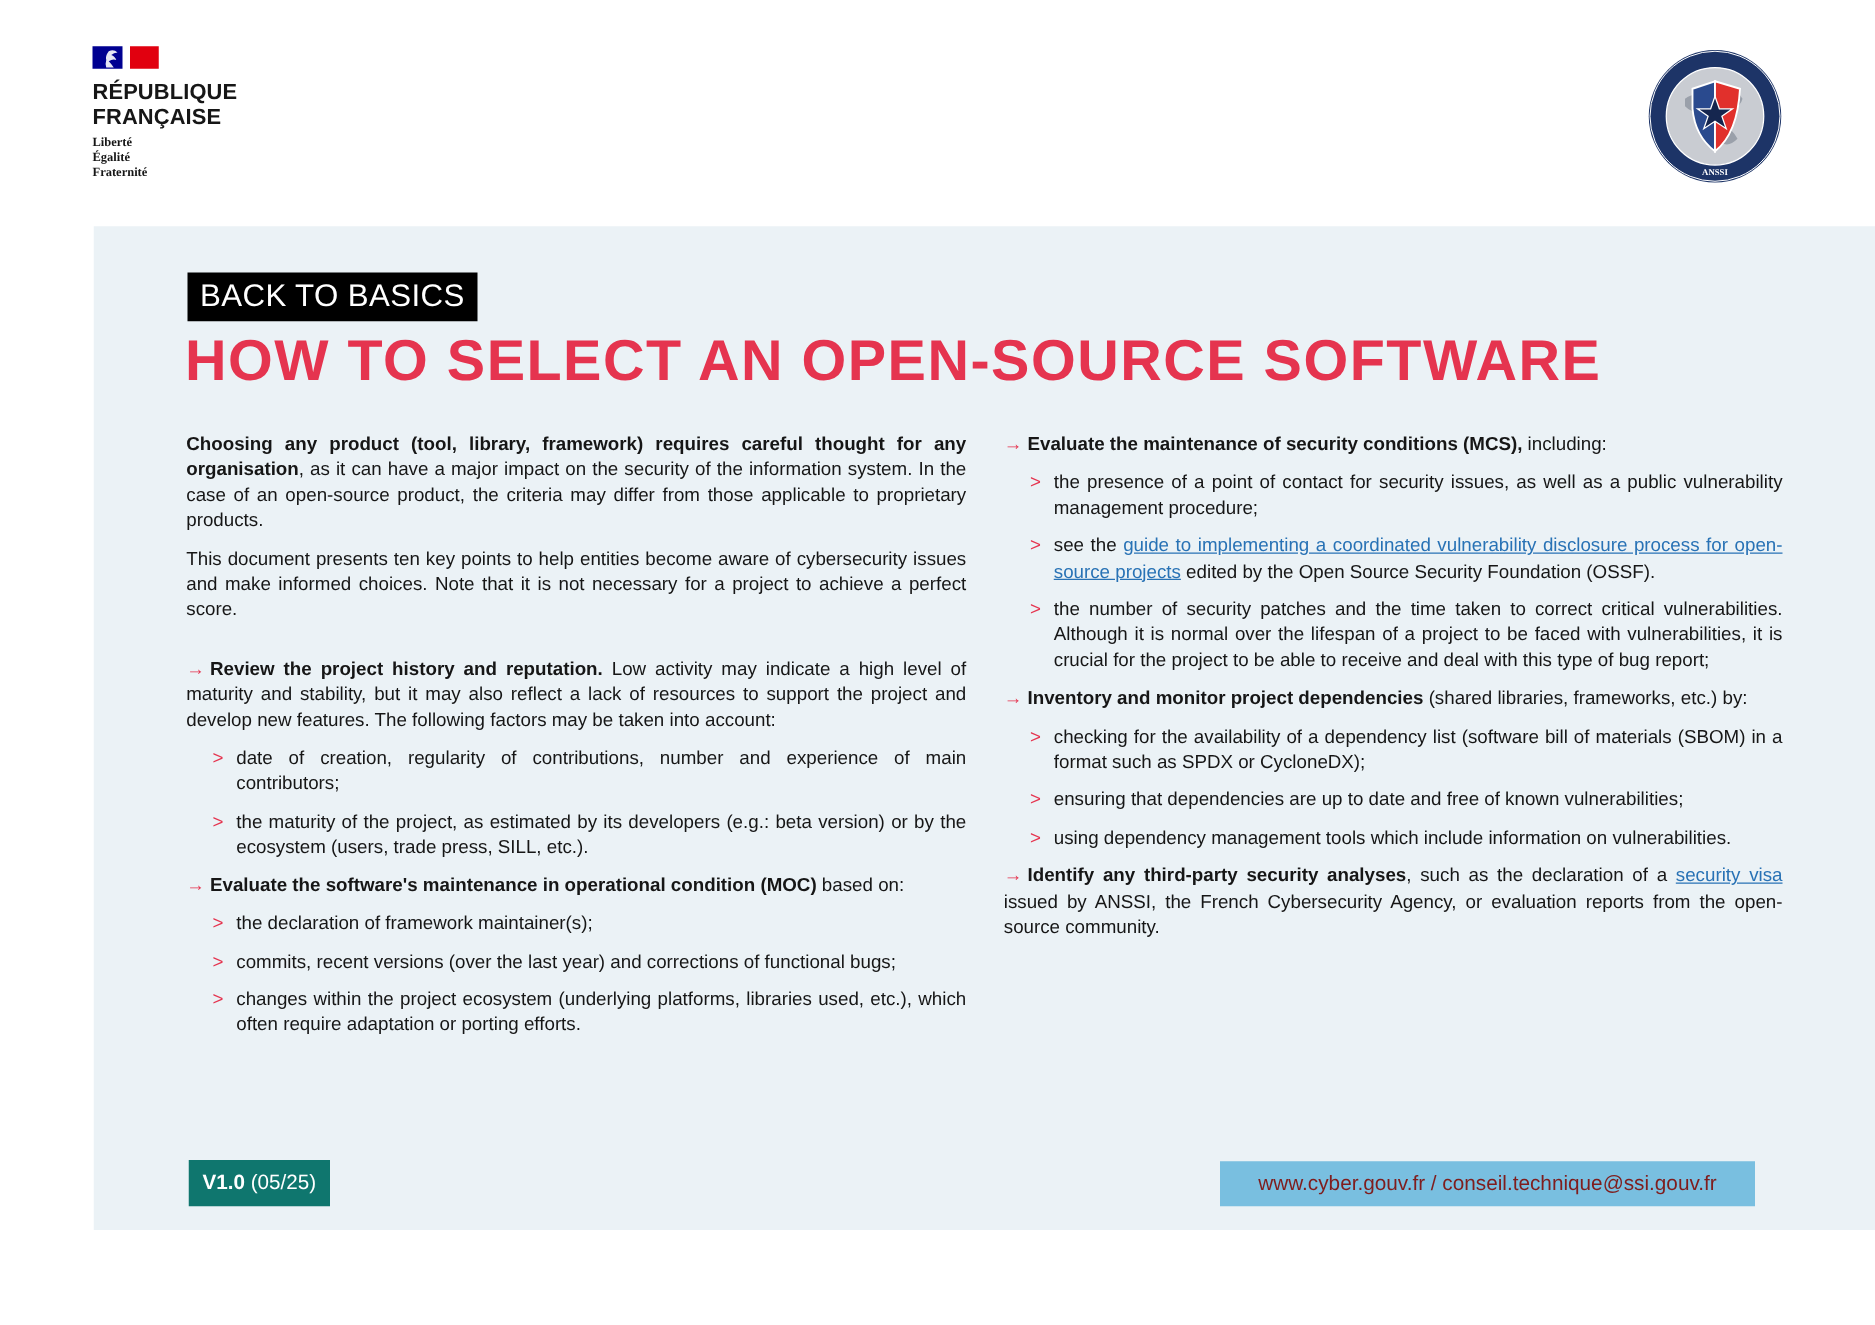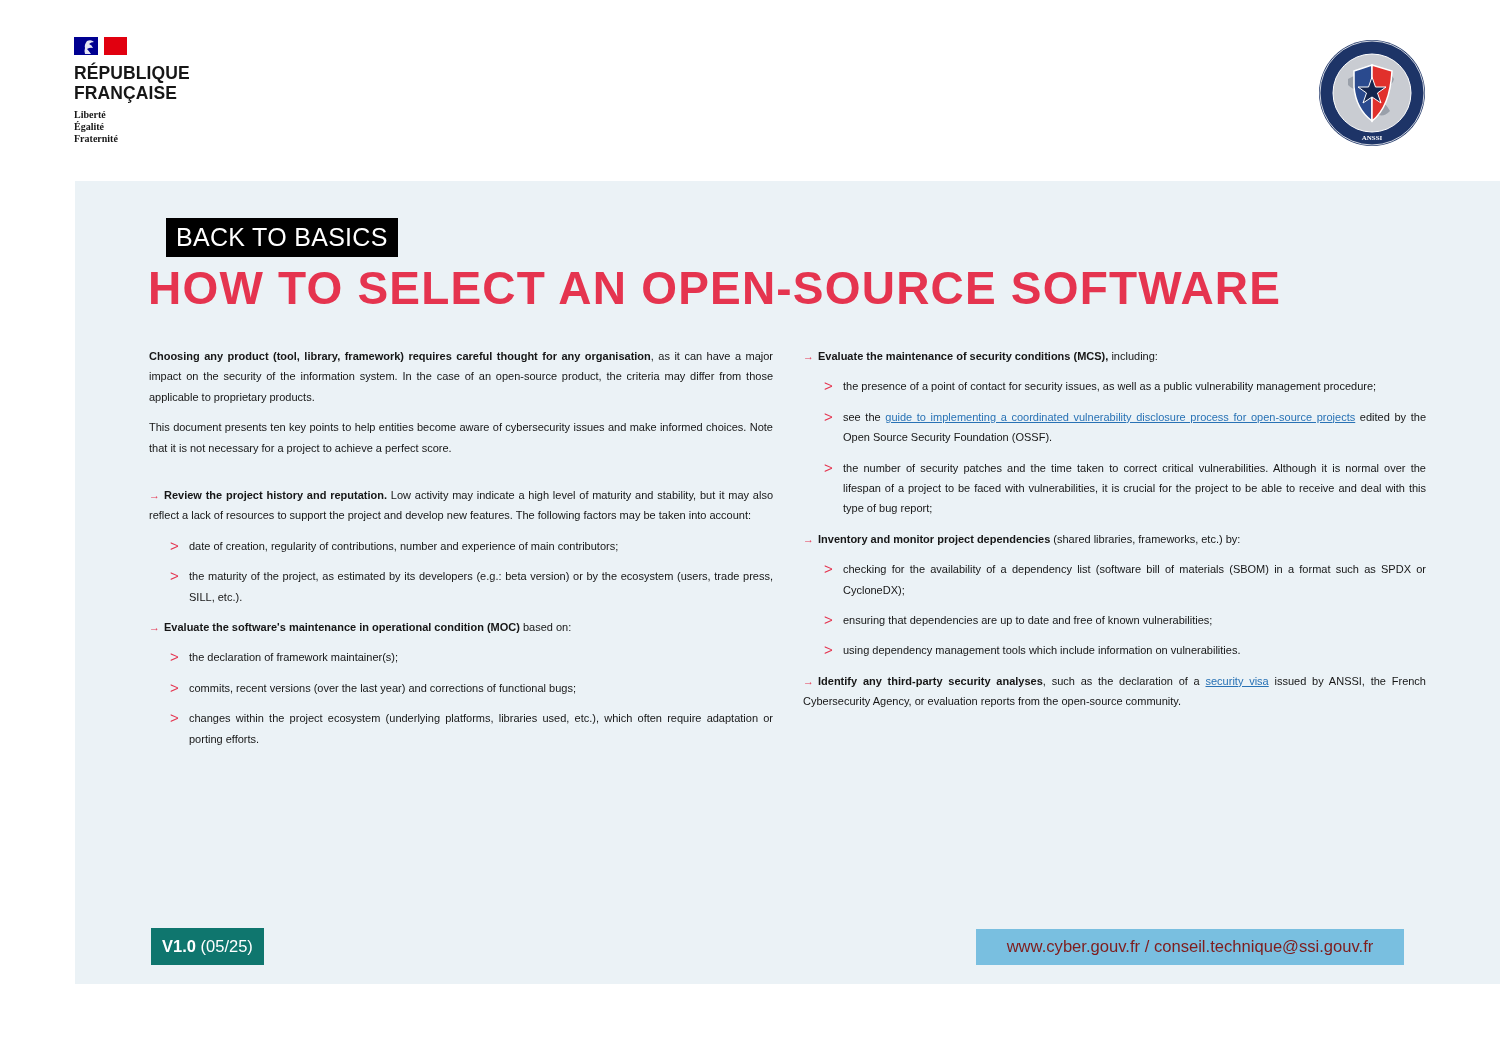--- a/index.html
+++ b/index.html
@@ -11,24 +11,24 @@
   .rf-flag .blue { width: 24px; height: 18px; background: #000091; position: relative; }
   .rf-flag .white { width: 6px; height: 18px; background: #ffffff; }
   .rf-flag .red { width: 23px; height: 18px; background: #e1000f; }
   .rf-name { font-weight: 700; font-size: 17.5px; line-height: 20px; letter-spacing: 0.1px; color: #161616; }
   .rf-motto { font-family: "Liberation Serif", "DejaVu Serif", serif; font-weight: 700; font-size: 10px; line-height: 12px; margin-top: 6px; color: #161616; }
 
   .anssi-logo { position: absolute; left: 1318px; top: 39px; width: 108px; height: 108px; }
 
   .panel { position: absolute; left: 75px; top: 181px; width: 1425px; height: 803px; background: #ebf2f6; }
 
-  .badge { position: absolute; left: 166px; top: 218px; height: 39px; background: #000000; color: #ffffff; font-size: 25px; line-height: 39px; padding: 0 10px 0 10px; letter-spacing: 0.3px; }
+  .badge { position: absolute; left: 150px; top: 218px; height: 39px; background: #000000; color: #ffffff; font-size: 25px; line-height: 39px; padding: 0 10px 0 10px; letter-spacing: 0.3px; }
   .title { position: absolute; left: 148px; top: 262px; font-size: 46px; font-weight: 700; color: #e5344f; letter-spacing: 1.2px; line-height: 52px; white-space: nowrap; }
 
-  .col { position: absolute; font-size: 11px; line-height: 20.4px; text-align: justify; color: #161616; }
+  .col { position: absolute; font-size: 15px; line-height: 20.4px; text-align: justify; color: #161616; }
   .col-left { left: 149px; top: 346px; width: 624px; }
   .col-right { left: 803px; top: 346px; width: 623px; }
   .col p { margin-bottom: 10px; }
   .col p.gap { margin-top: 27px; }
   .col b { font-weight: 700; }
   .arrow { color: #e5344f; font-weight: 700; margin-right: 4px; }
   .sub { list-style: none; margin: 0 0 10px 0; }
   .sub li { position: relative; padding-left: 40px; margin-bottom: 10px; }
   .sub li::before { content: ">"; position: absolute; left: 21px; top: 0; color: #e5344f; font-size: 15px; }
   .link { color: #2872b5; text-decoration: underline; }

